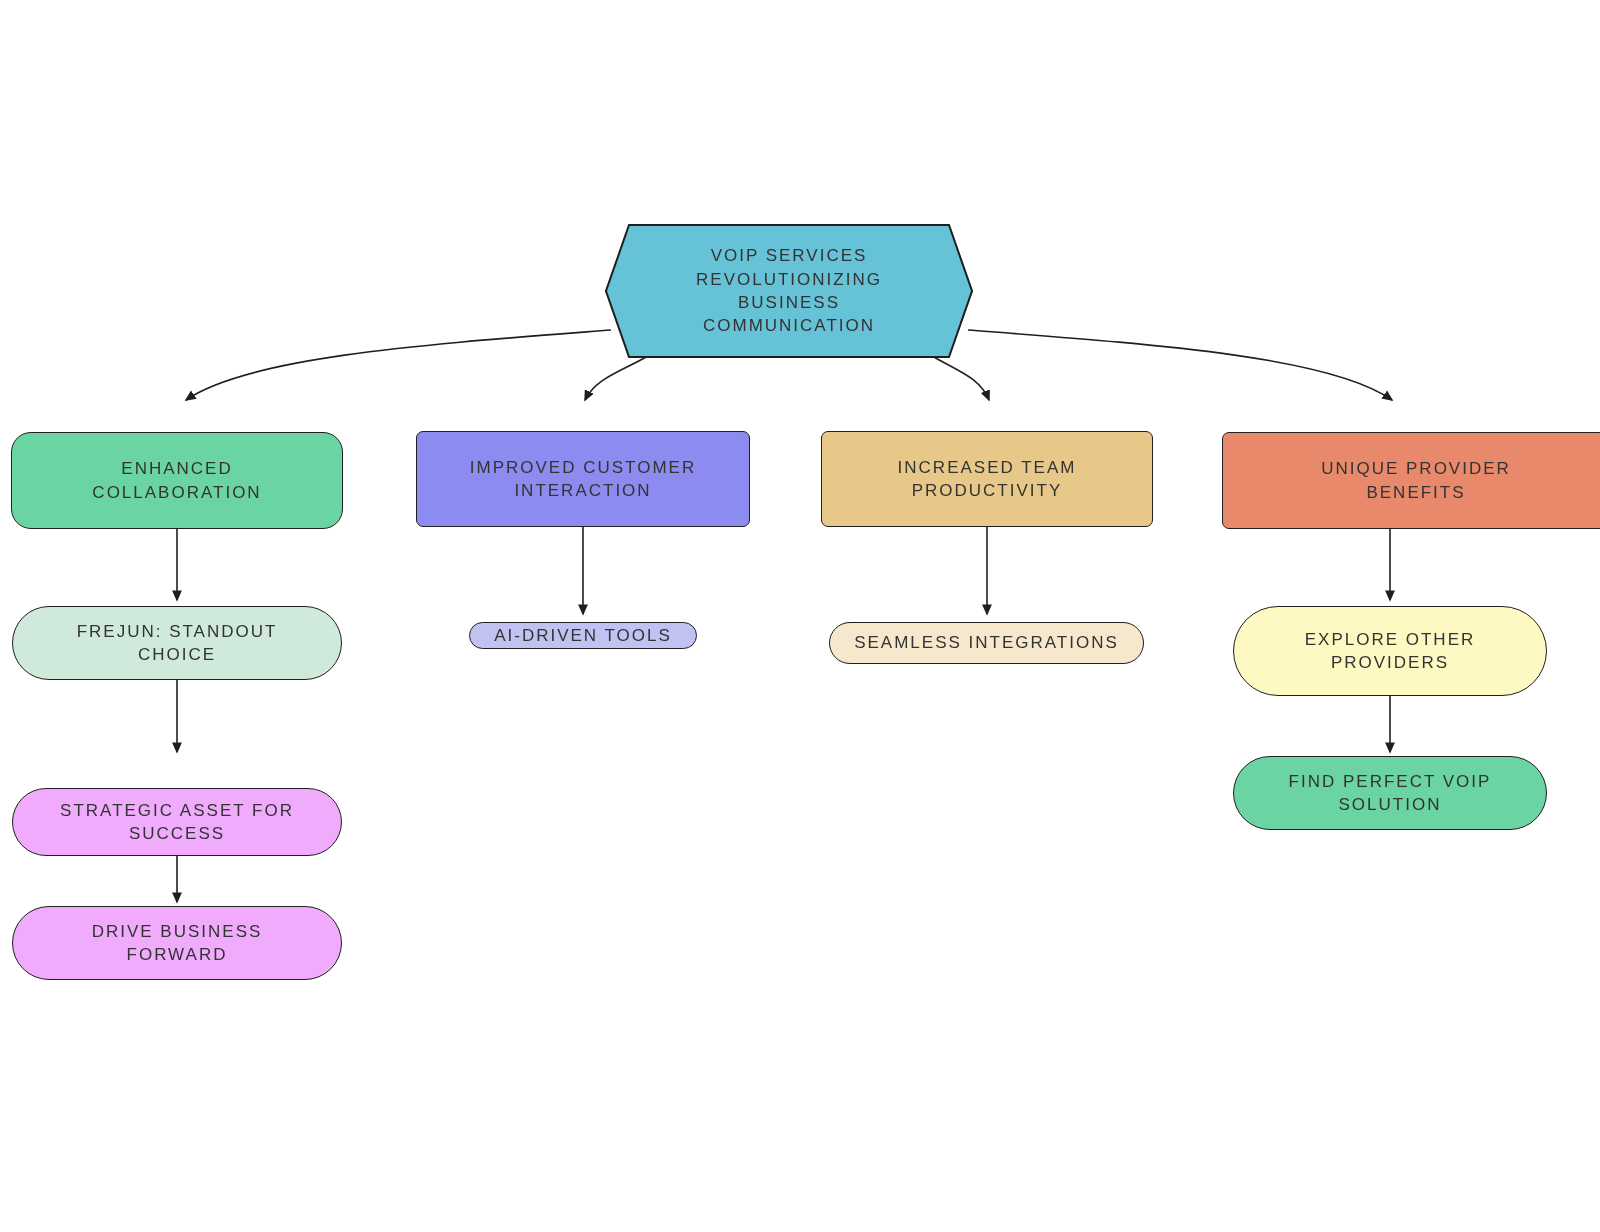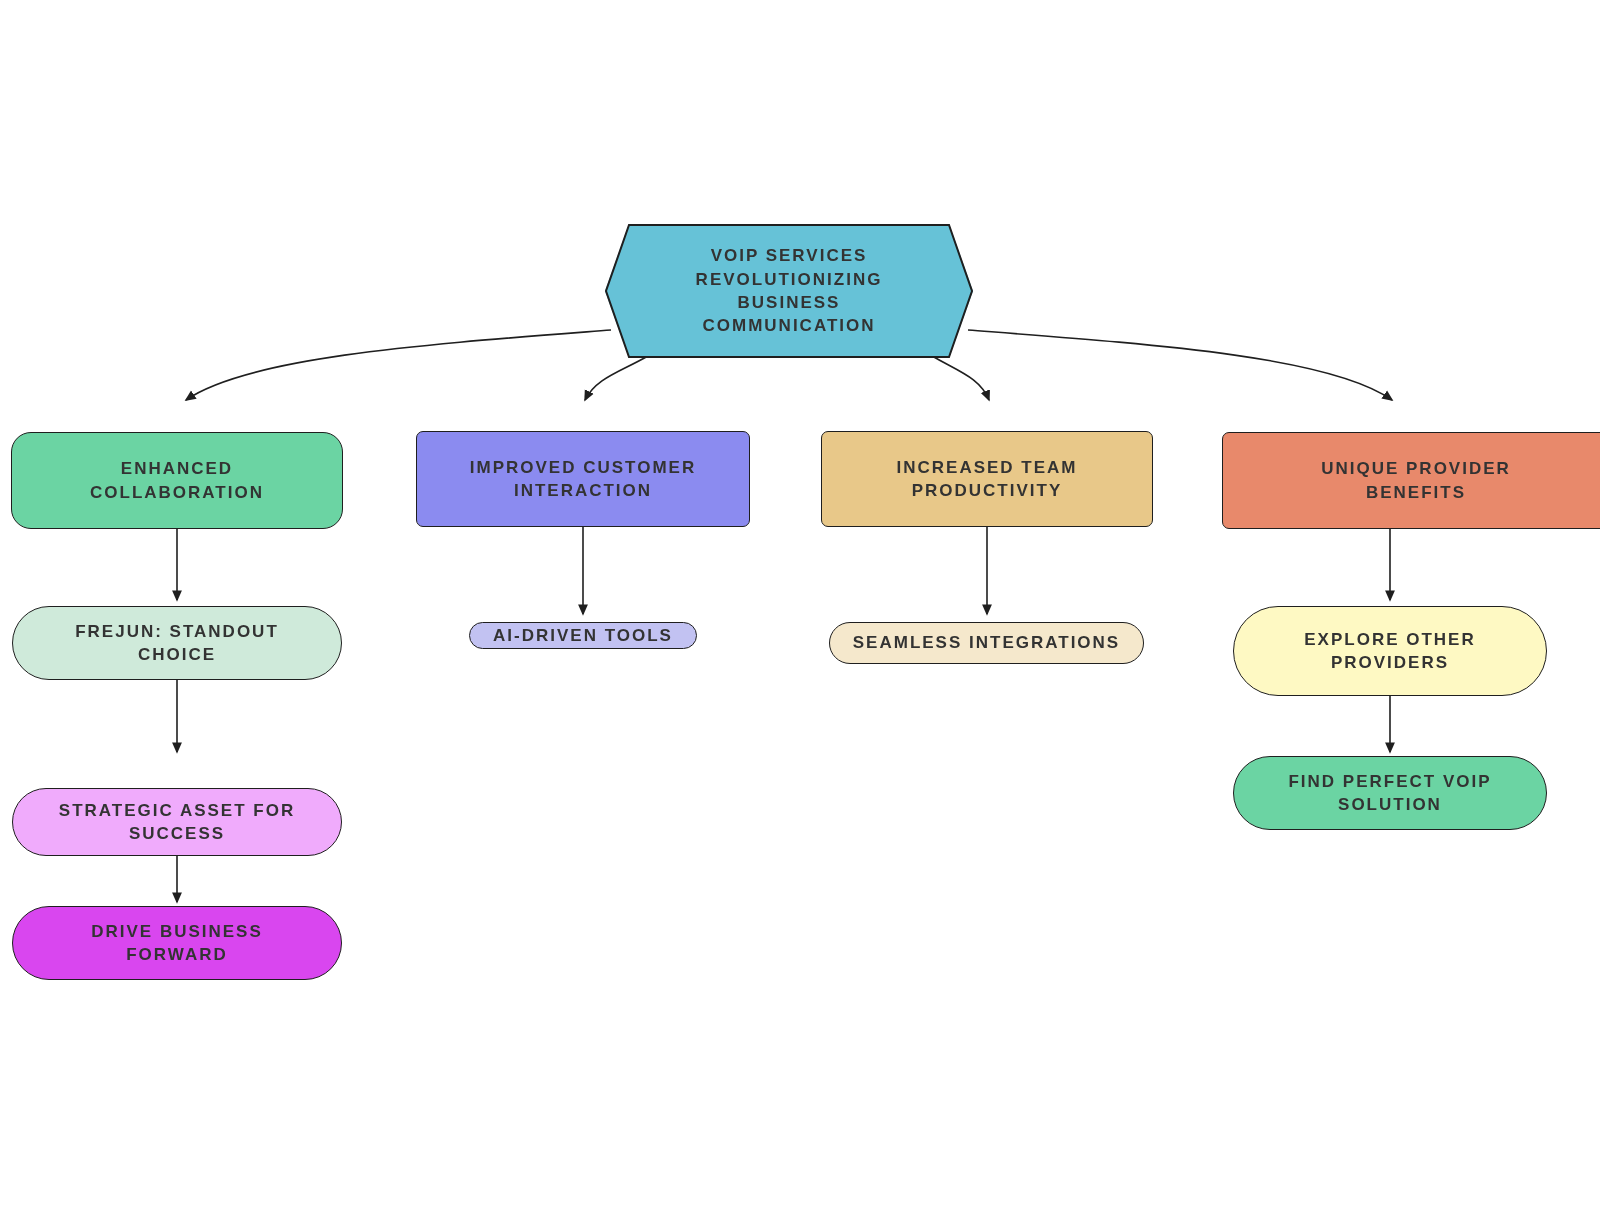--- a/index.html
+++ b/index.html
@@ -25,21 +25,21 @@
     pointer-events: none;
   }
   .node {
     position: absolute;
     display: flex;
     align-items: center;
     justify-content: center;
     text-align: center;
     border: 1.6px solid #1f1f1f;
     color: #333333;
-    font-weight: bold;
+    font-weight: normal;
     letter-spacing: 2.0px;
     line-height: 1.38;
     text-transform: uppercase;
     font-size: 17px;
     padding: 4px 14px;
     z-index: 2;
   }
   .node-label { display: block; white-space: pre-line; }
   
   .hex {
@@ -149,18 +149,18 @@
   <div class="node stadium" style="left:12px; top:788px; width:330px; height:68px; background:#f0abfc;">
     <span class="node-label">Strategic Asset For
 Success</span>
   </div>
 
   <div class="node stadium" style="left:1233px; top:756px; width:314px; height:74px; background:#6bd4a3;">
     <span class="node-label">Find Perfect VoIP
 Solution</span>
   </div>
 
-  <div class="node stadium" style="left:12px; top:906px; width:330px; height:74px; background:#d946ef;">
+  <div class="node stadium" style="left:12px; top:906px; width:330px; height:74px; background:#f0abfc;">
     <span class="node-label">Drive Business
 Forward</span>
   </div>
 
 </div>
 
 </body></html>

